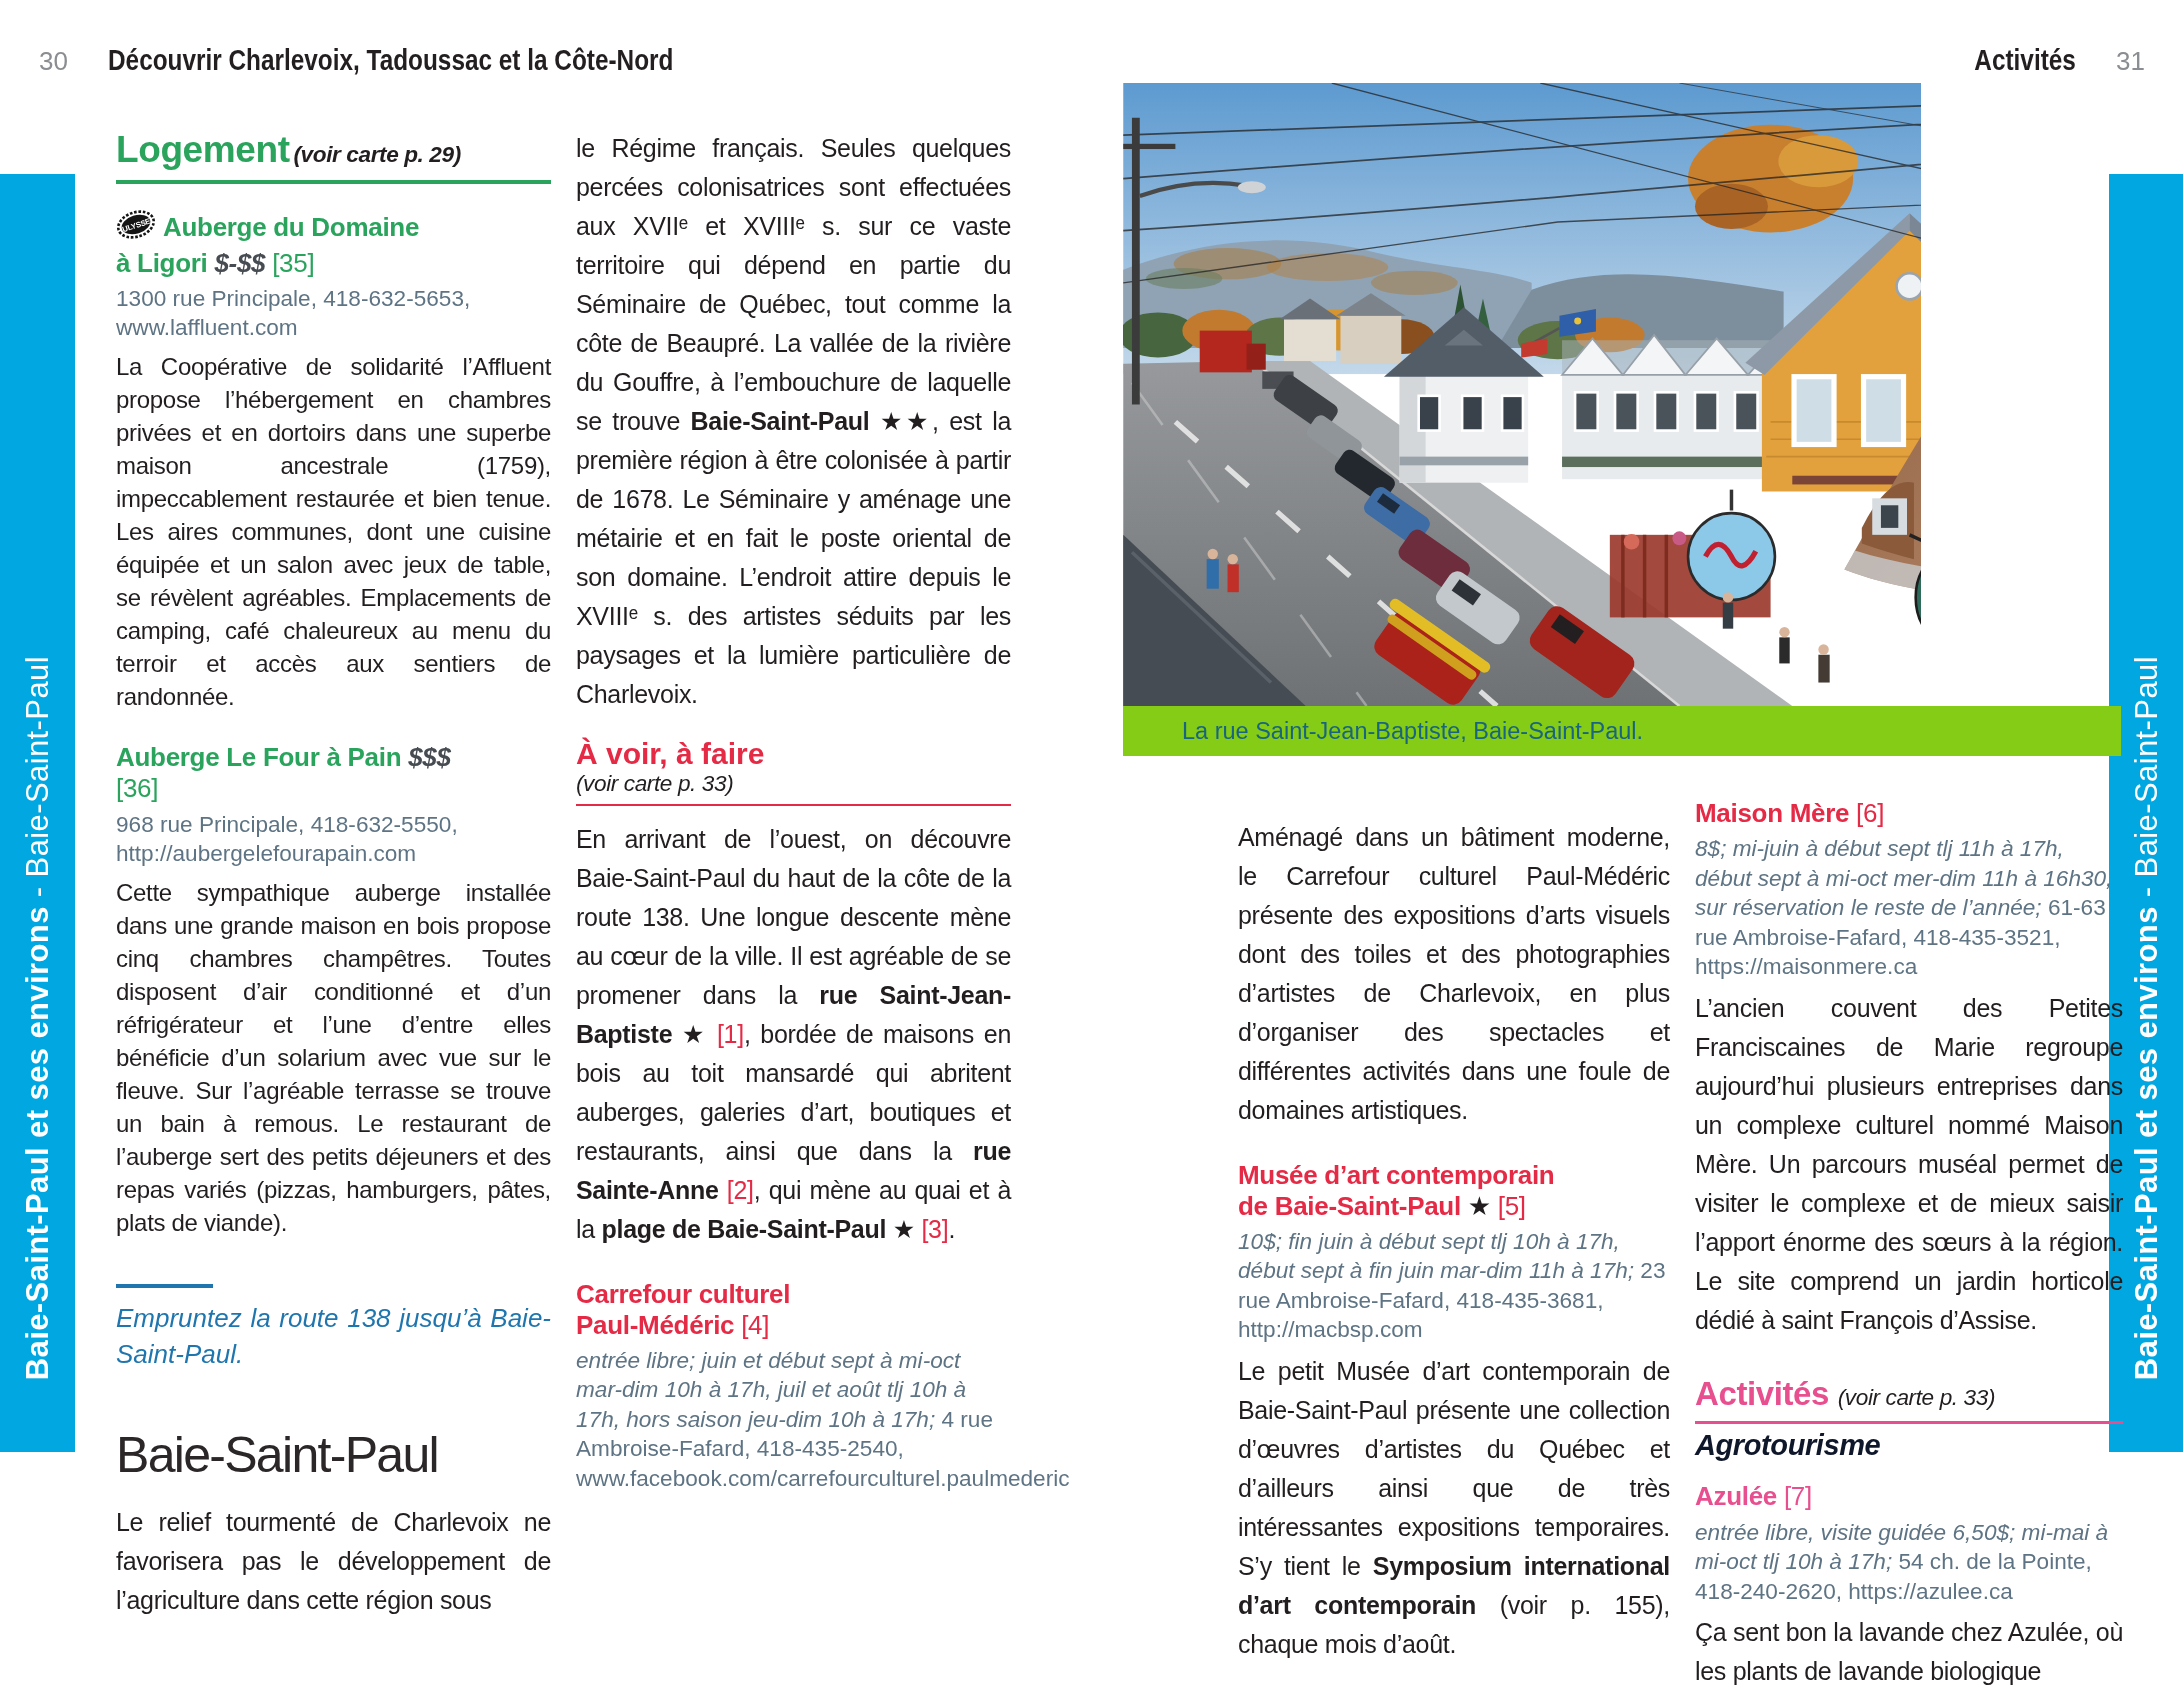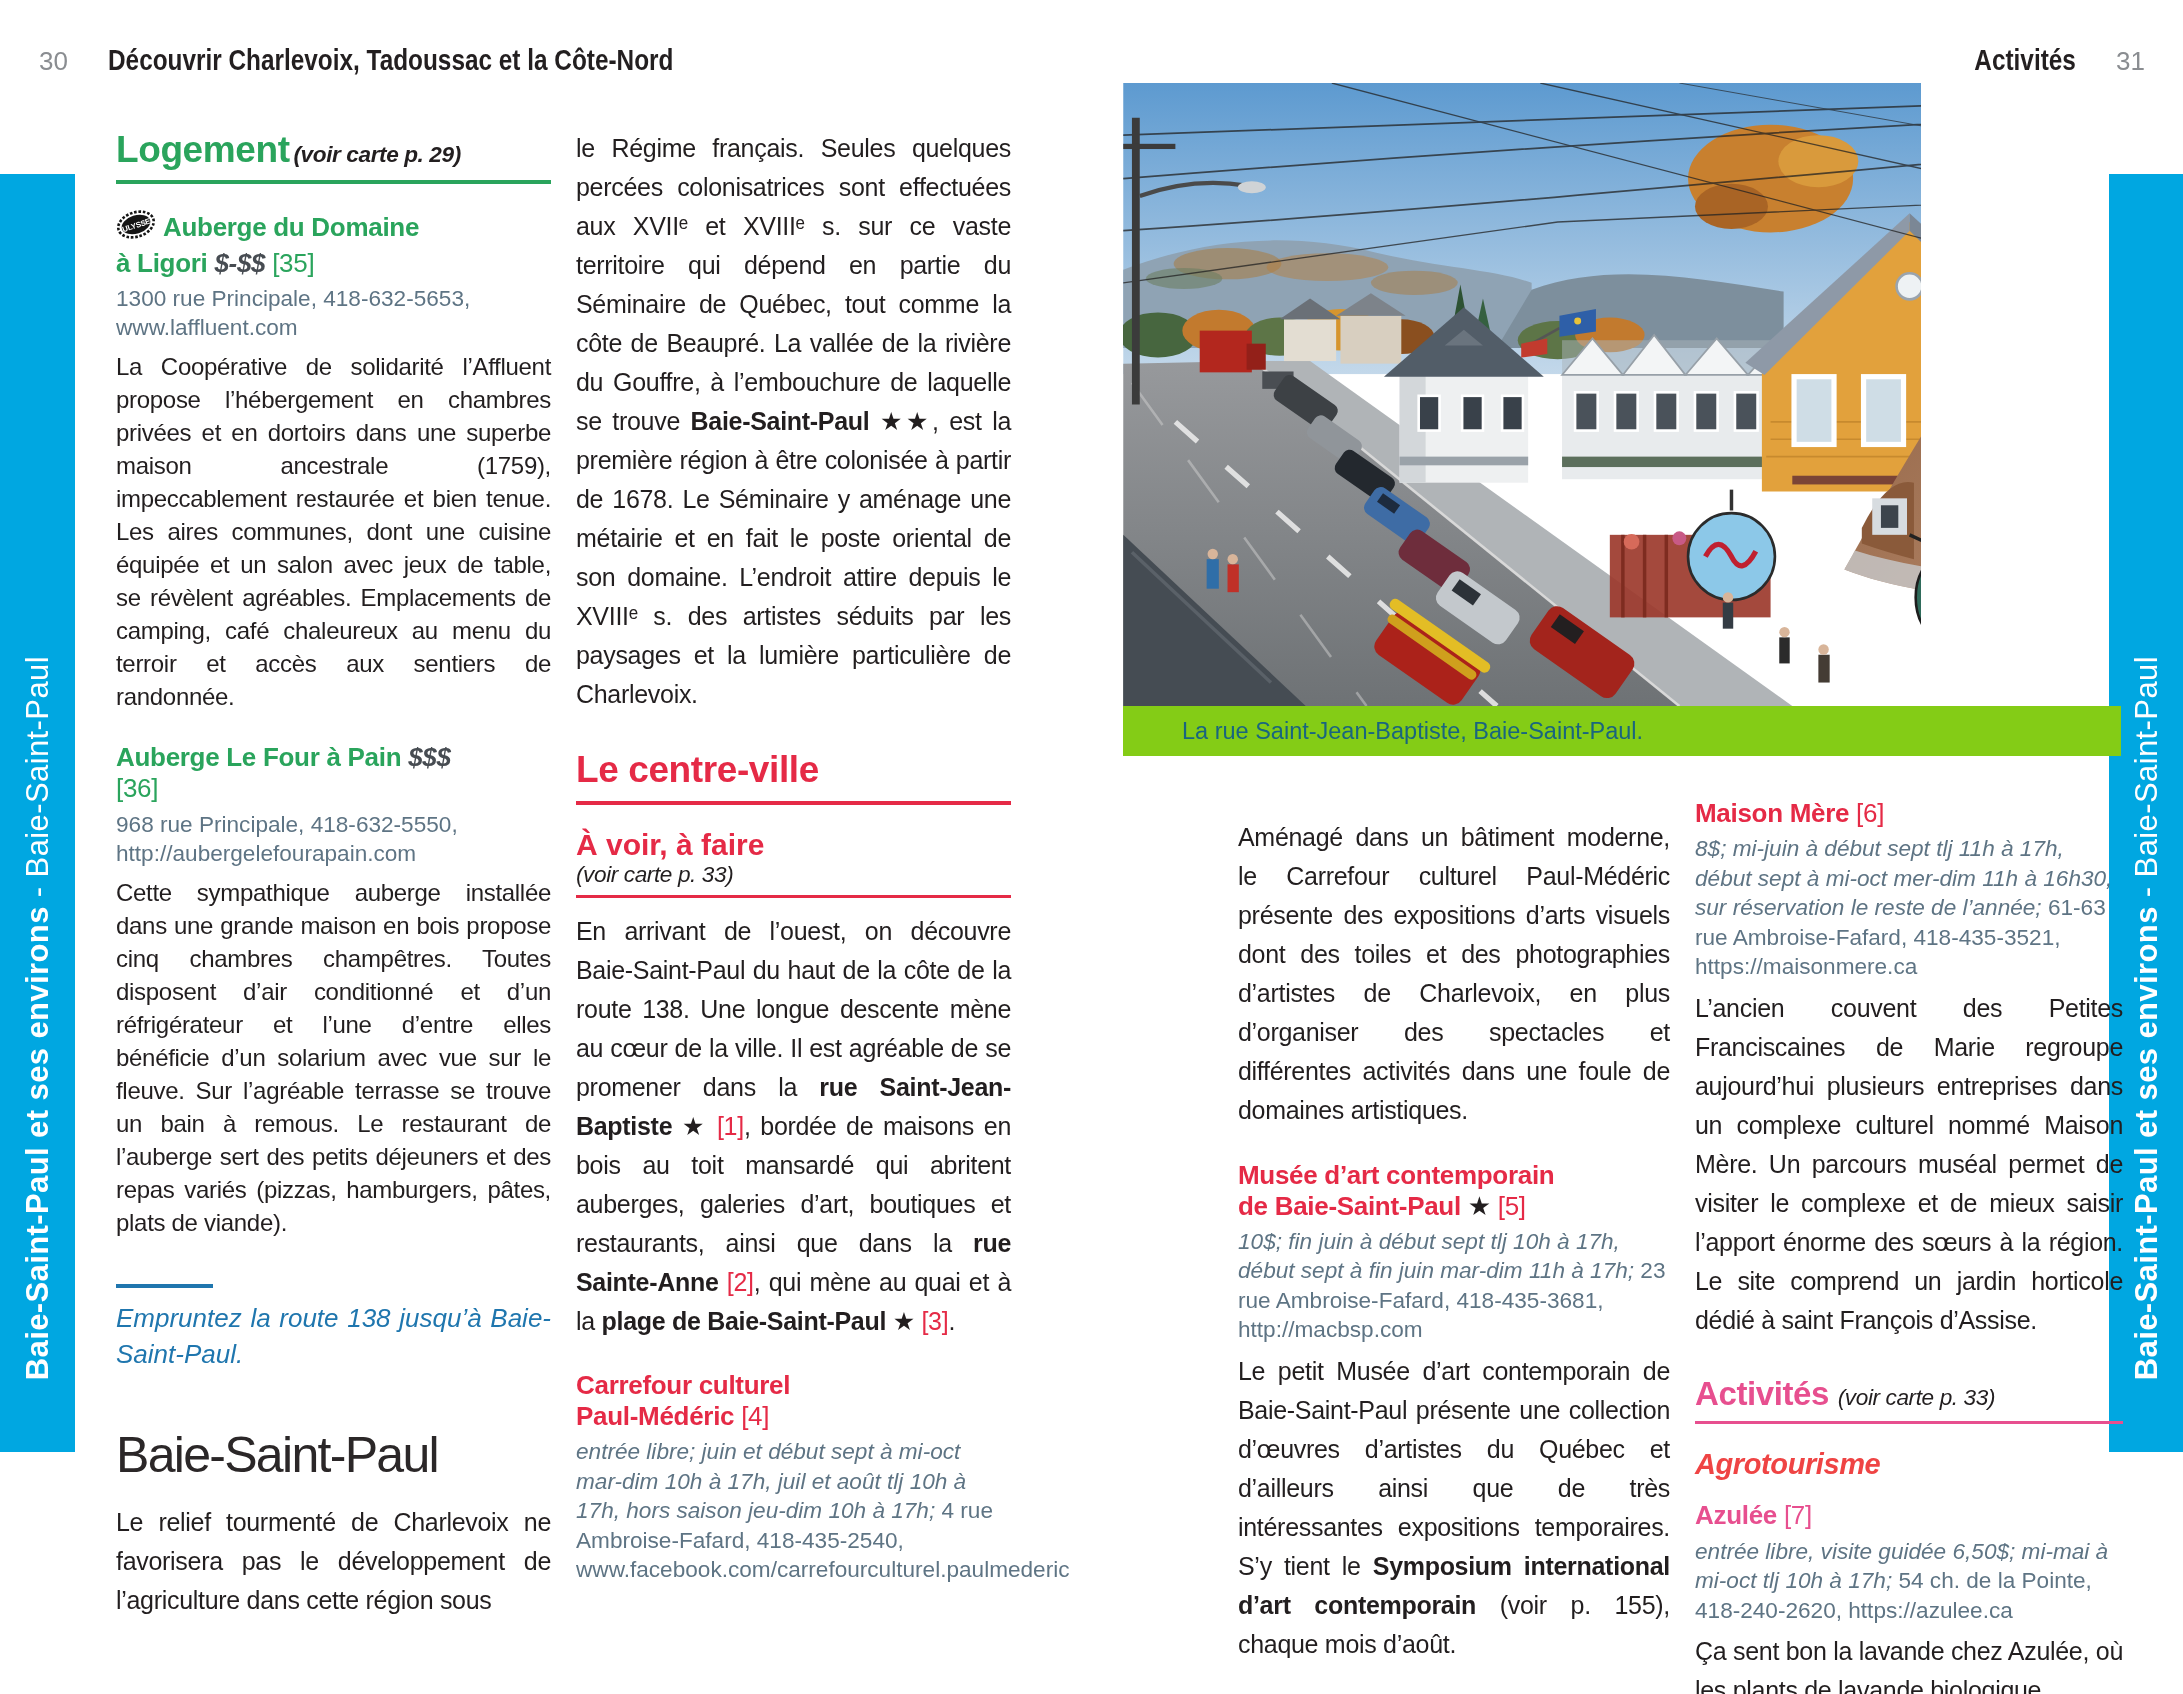--- a/index.html
+++ b/index.html
@@ -34,21 +34,21 @@
   
   .h-green{border-bottom:4.3px solid #2aa45c;padding-bottom:8.7px;margin-bottom:24px;}
   .h-green .big{font-size:37px;font-weight:700;color:#2aa45c;letter-spacing:-0.4px;}
   .mapnote{font-size:22.6px;font-style:italic;color:#231f20;font-weight:700;letter-spacing:-0.4px;}
   .h-red{border-bottom:4.3px solid #e52a46;padding-bottom:10.4px;margin:35px 0 22.6px 0;}
   .h-red .big{font-size:37px;font-weight:700;color:#e52a46;letter-spacing:-0.4px;}
   .h3-red{font-size:30px;font-weight:700;color:#e52a46;margin-top:22.6px;}
   .rule-red{height:2.6px;background:#e52a46;margin:7px 0 14px 0;}
   .h-pink{margin-top:35px;border-bottom:3.5px solid #e74f8f;padding-bottom:8.7px;}
   .h-pink .big{font-size:33px;font-weight:700;color:#e74f8f;letter-spacing:-0.4px;}
-  .agro{font-size:29px;font-weight:700;font-style:italic;color:#ef4444;margin-top:24px;letter-spacing:-0.4px;}
+  .agro{font-size:29px;font-weight:700;font-style:italic;color:#0f172a;margin-top:5px;letter-spacing:-0.4px;}
 
   
   .listing{margin-top:29.5px;}
   .lname{font-size:26px;font-weight:700;line-height:31px;letter-spacing:-0.3px;}
   .lname.green,.lname .green{color:#2aa45c;}
   .lname.red,.lname .red{color:#e52a46;}
   .lname.pink,.lname .pink{color:#e74f8f;}
   .price{color:#474c52;font-style:italic;font-weight:700;}
   .ref-g{color:#2aa45c;font-weight:400;}
   .ref-r{color:#e52a46;font-weight:400;}
@@ -138,23 +138,20 @@
     <div class="bigtitle">Baie-Saint-Paul</div>
     <p class="body">Le relief tourmenté de Charlevoix ne favorisera pas le développement de l’agriculture dans cette région sous</p>
   </div>
 
   <div class="col" id="col2">
 
     <p class="body">
       <span>le Régime français. Seules quelques percées colonisatrices sont effectuées aux XVIIᵉ et XVIIIᵉ s. sur ce vaste territoire qui dépend en partie du Séminaire de Québec, tout comme la côte de Beaupré. La vallée de la rivière du Gouffre, à l’embouchure de laquelle se trouve </span><b>Baie-Saint-Paul</b><span class="star"> ★★</span><span>, est la première région à être colonisée à partir de 1678. Le Séminaire y aménage une métairie et en fait le poste oriental de son domaine. L’endroit attire depuis le XVIIIᵉ s. des artistes séduits par les paysages et la lumière particulière de Charlevoix.</span>
     </p>
 
-    <div class="h-red">
-      <span class="big">Le centre-ville</span>
-    </div>
 
     <div class="h3-red">À voir, à faire</div>
     <div class="mapnote" style="font-weight:400;">(voir carte p. 33)</div>
     <div class="rule-red"></div>
 
     <p class="body">
       <span>En arrivant de l’ouest, on découvre Baie-Saint-Paul du haut de la côte de la route 138. Une longue descente mène au cœur de la ville. Il est agréable de se promener dans la </span><b>rue Saint-Jean-Baptiste</b><span class="star"> ★ </span><span class="ref-r">[1]</span><span>, bordée de maisons en bois au toit mansardé qui abritent auberges, galeries d’art, boutiques et restaurants, ainsi que dans la </span><b>rue Sainte-Anne</b><span class="ref-r"> [2]</span><span>, qui mène au quai et à la </span><b>plage de Baie-Saint-Paul</b><span class="star"> ★ </span><span class="ref-r">[3]</span><span>.</span>
     </p>
 
     <div class="listing">

